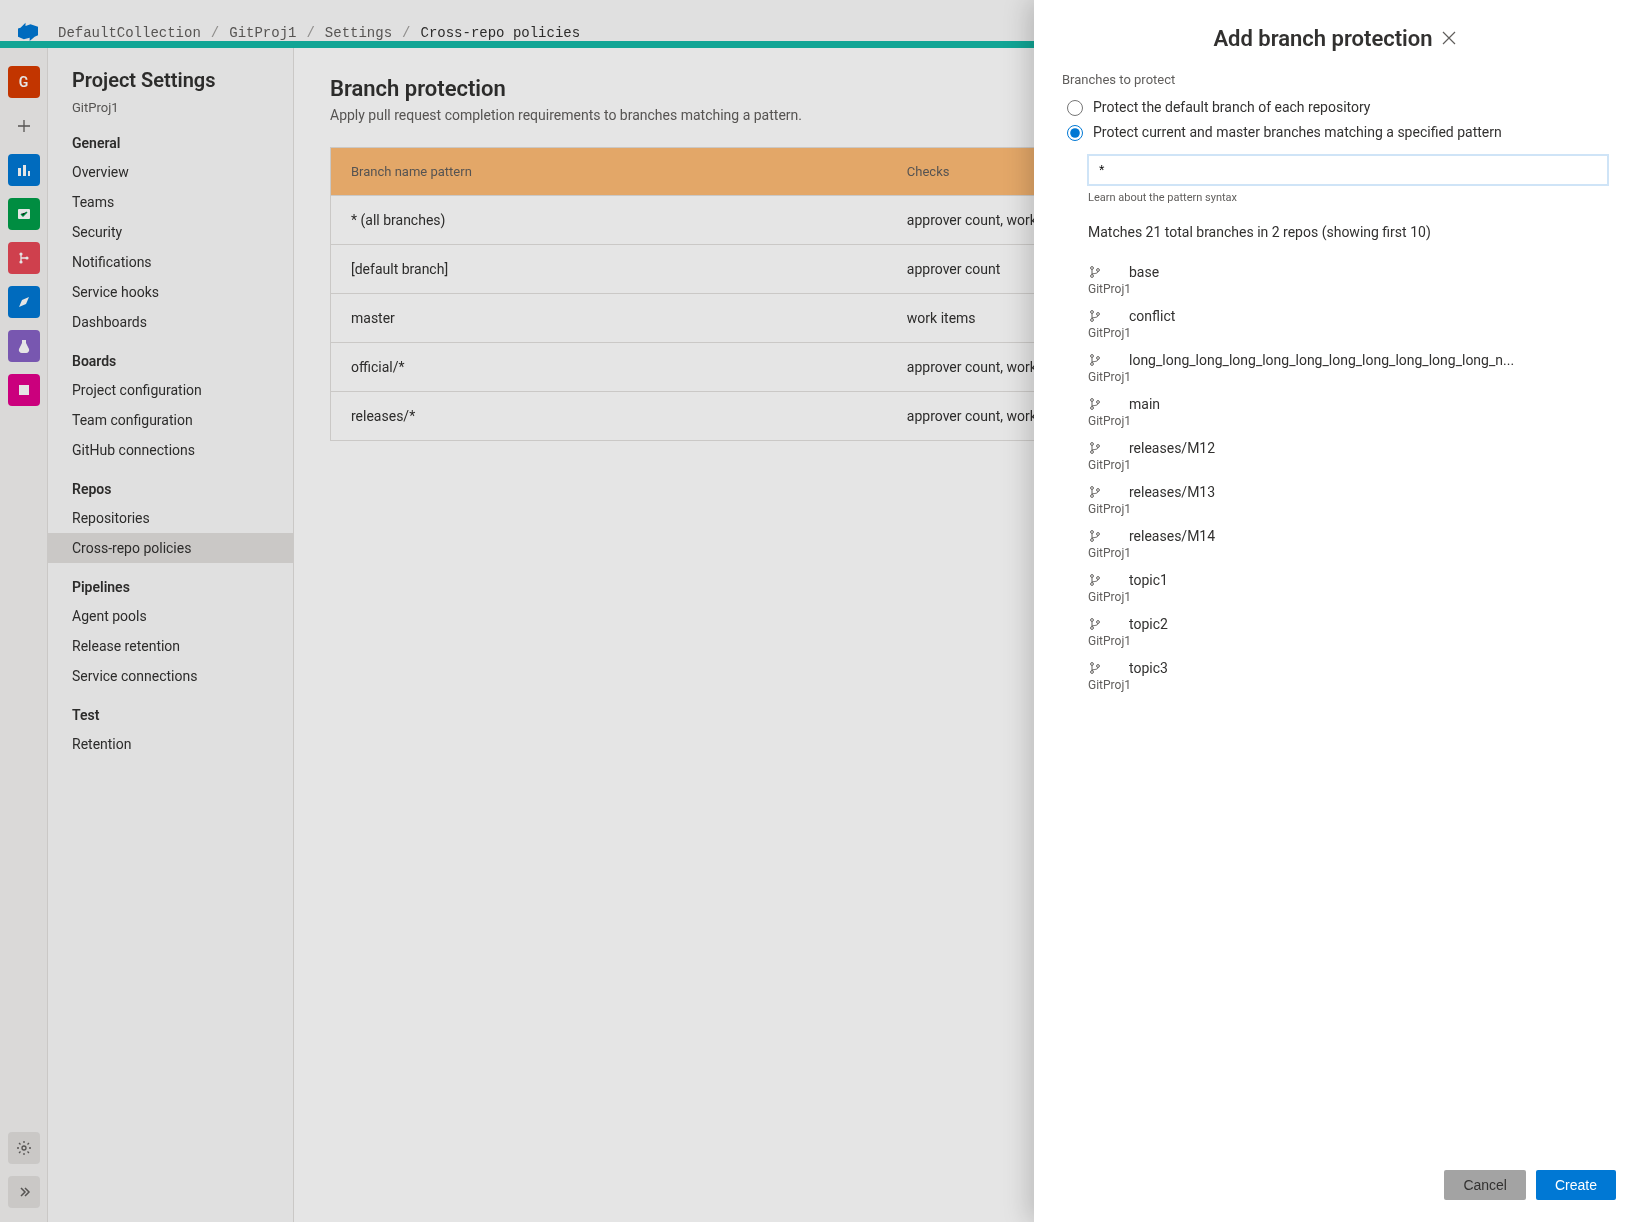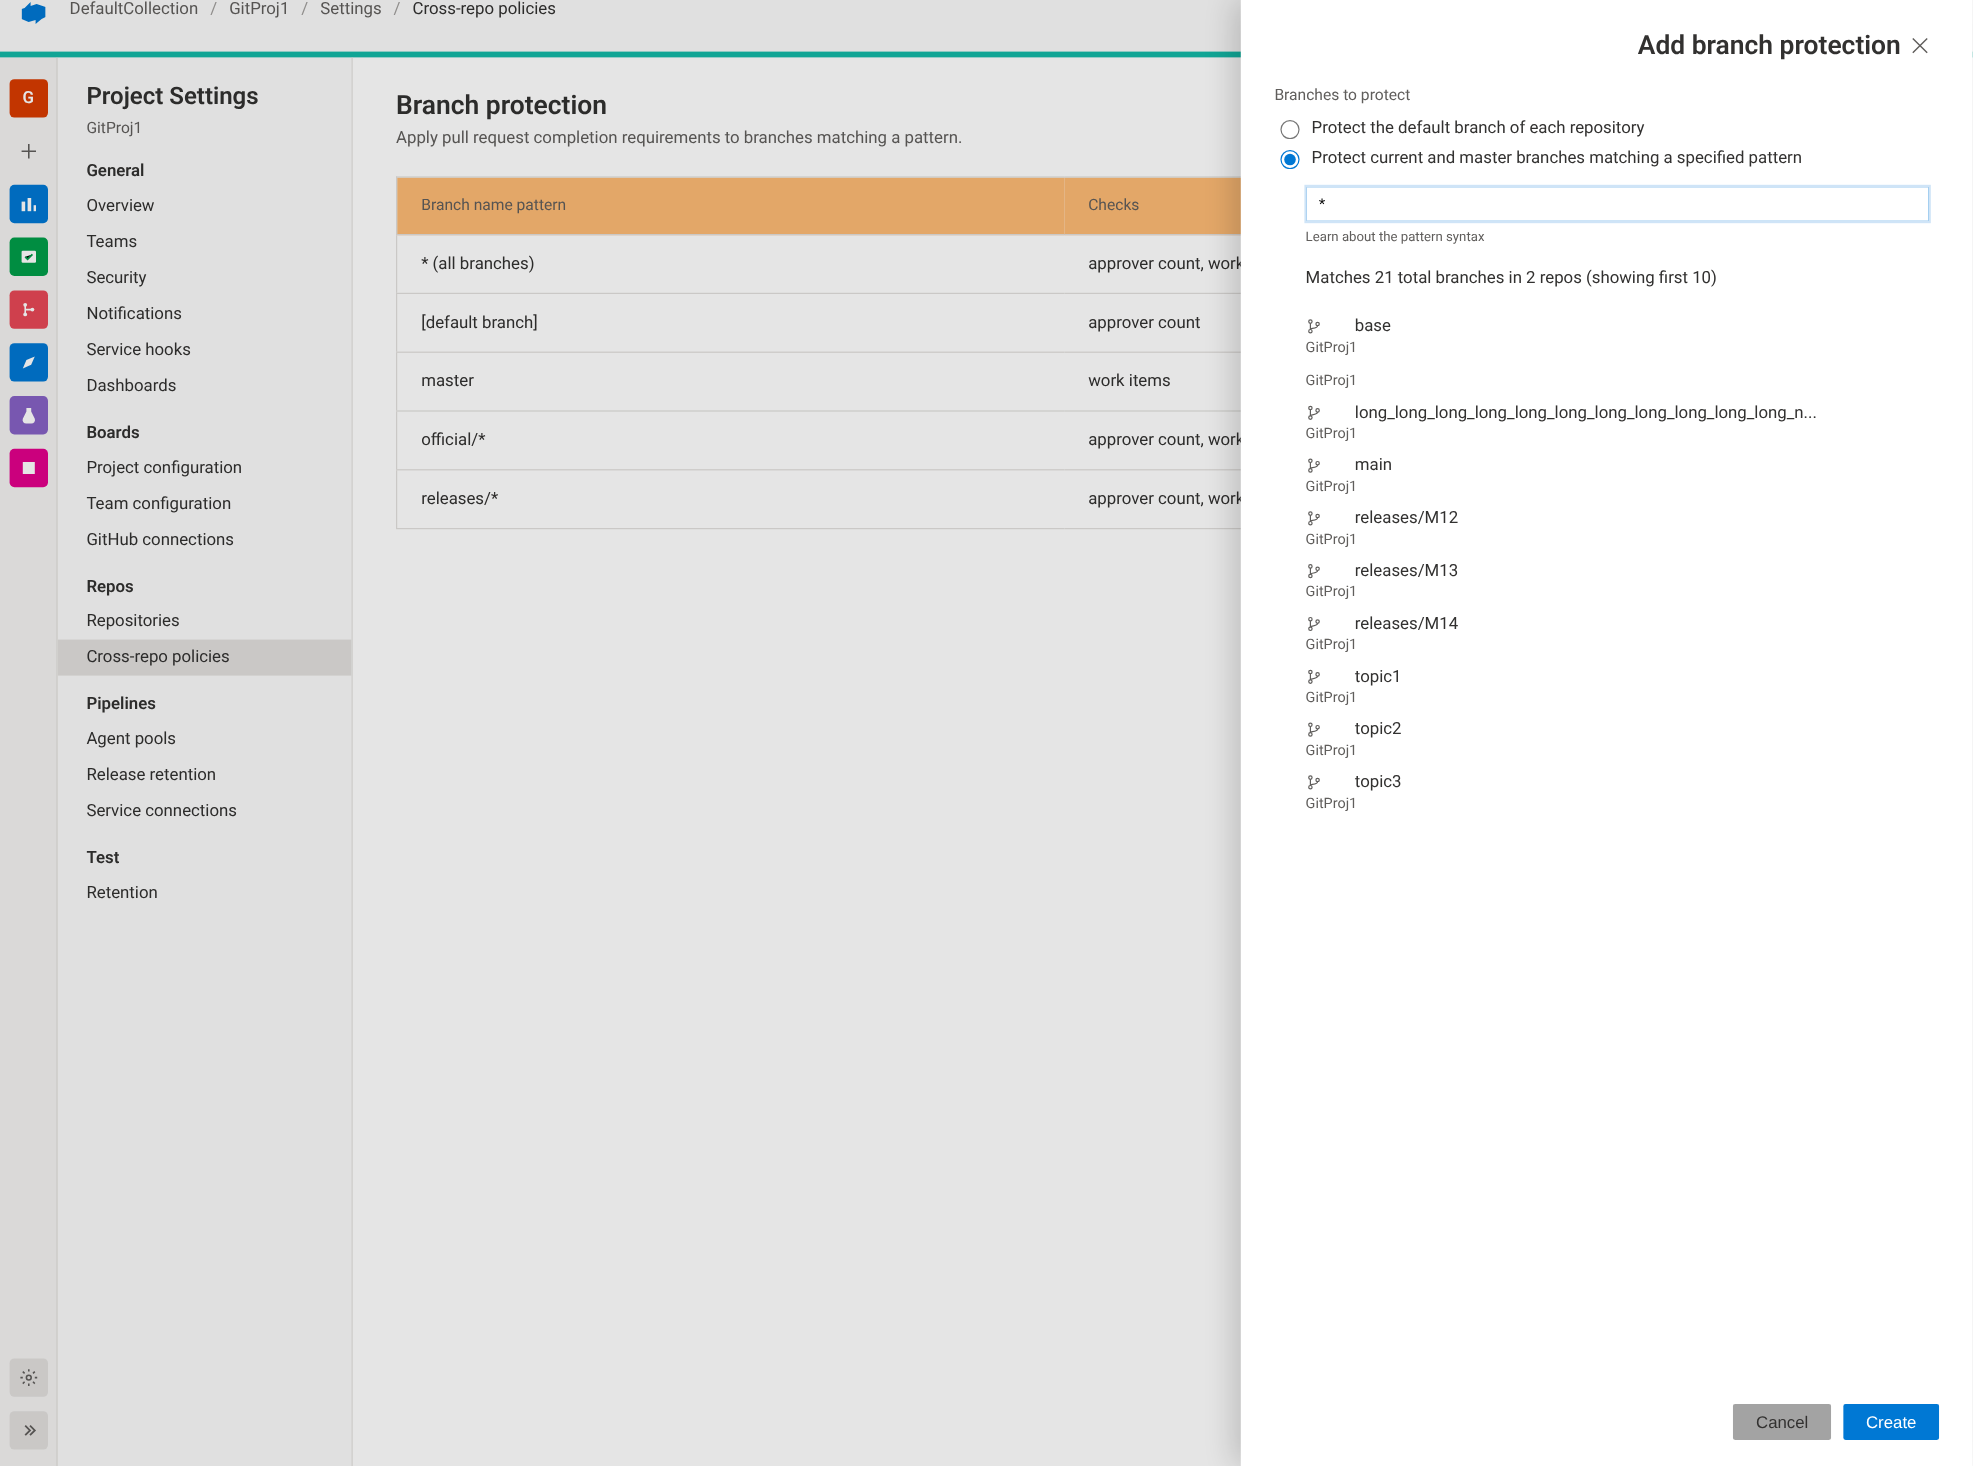--- a/index.html
+++ b/index.html
@@ -1,20 +1,20 @@
 <!DOCTYPE html>
 <html><head>
 <meta charset="utf-8">
 <style>
   * { box-sizing: border-box; }
   html, body { margin:0; padding:0; height:100%; font-family: "Segoe UI", -apple-system, BlinkMacSystemFont, Roboto, sans-serif; font-size:14px; color:#323130; background:#fff; overflow:hidden; }
   .app { display:flex; flex-direction:column; width:1644px; height:1222px; position:relative; }
 
   
-  .topbar { height:48px; display:flex; align-items:flex-start; padding:0 8px; color:#605e5c; background:#fafafa; border-bottom:5px solid #14b8a6; }
+  .topbar { height:48px; display:flex; align-items:flex-end; padding:0 8px; color:#605e5c; background:#fafafa; border-bottom:7px solid #14b8a6;font-family:Liberation Mono, monospace; }
   .topbar .logo { width:20px; height:20px; margin:0 10px; color:#0078d4; }
   .crumb { padding:0 10px; cursor:pointer; }
   .crumb.current { color:#323130; }
   .sep { color:#a19f9d; }
 
   .body { flex:1; display:flex; min-height:0; }
 
   
   .left-rail { width:48px; background:#f3f2f1; border-right:1px solid #e1dfdd; display:flex; flex-direction:column; align-items:center; padding-top:12px; position:relative; }
   .rail-item { width:32px; height:32px; margin:6px 0; border-radius:4px; display:flex; align-items:center; justify-content:center; cursor:pointer; }
@@ -36,21 +36,21 @@
   .main .desc { color:#605e5c; margin-bottom:24px; }
   table.policies { width:100%; border-collapse:collapse; border:1px solid #e1dfdd; }
   table.policies th, table.policies td { text-align:left; padding:16px 20px; border-bottom:1px solid #e1dfdd; font-size:14px; }
   table.policies th { color:#605e5c; font-weight:400; font-size:13px; background:#fdba74; }
 
   
   .scrim { position:absolute; inset:0; background:rgba(0,0,0,0.10); }
 
   
   .panel { position:absolute; top:0; right:0; bottom:0; width:610px; background:#fff; box-shadow:-6px 0 24px rgba(0,0,0,0.18); display:flex; flex-direction:column; }
-  .panel-header { display:flex; align-items:center; justify-content:flex-end; padding:22px 28px 10px 28px; }
+  .panel-header { display:flex; align-items:center; justify-content:center; padding:22px 28px 10px 28px; }
   .panel-header h3 { font-size:22px; font-weight:600; margin:0; }
   .close-btn { width:32px; height:32px; display:flex; align-items:center; justify-content:center; cursor:pointer; color:#605e5c; border:none; background:none; }
   .panel-body { flex:1; overflow:auto; padding:0 28px 16px 28px; }
   .field-label { font-size:13px; color:#605e5c; margin:8px 0 10px 0; }
   .radio-row { display:flex; align-items:center; margin:6px 0; cursor:pointer; }
   .radio-row input { margin-right:10px; width:16px; height:16px; accent-color:#0078d4; }
   .pattern-input { width:520px; margin-left:26px; margin-top:8px; padding:6px 10px; font-size:14px; border:1px solid #0078d4; outline:2px solid #cfe4f7; outline-offset:-1px; }
   .help-link { margin-left:26px; font-size:11px; color:#605e5c; margin-top:6px; cursor:pointer; }
   .matches-summary { margin:20px 0 14px 26px; font-size:14px; }
   .branch-list { margin-left:26px; }
@@ -247,20 +247,29 @@
                 <circle cx="4" cy="3" r="1.4" fill="none" stroke="#605e5c" stroke-width="1"></circle>
                 <circle cx="4" cy="11" r="1.4" fill="none" stroke="#605e5c" stroke-width="1"></circle>
                 <circle cx="10" cy="5" r="1.4" fill="none" stroke="#605e5c" stroke-width="1"></circle>
                 <path fill="none" stroke="#605e5c" stroke-width="1" d="M4 4.4v5.2M10 6.4c0 2-3 2-6 2.6"></path>
               </svg>
               <span class="nm">base</span>
             </div>
             <div class="branch-repo">GitProj1</div>
           </div>
           <div class="branch-item">
+            <div class="branch-name">
+              <svg class="bicon" width="14" height="14" viewBox="0 0 14 14">
+                <circle cx="4" cy="3" r="1.4" fill="none" stroke="#605e5c" stroke-width="1"></circle>
+                <circle cx="4" cy="11" r="1.4" fill="none" stroke="#605e5c" stroke-width="1"></circle>
+                <circle cx="10" cy="5" r="1.4" fill="none" stroke="#605e5c" stroke-width="1"></circle>
+                <path fill="none" stroke="#605e5c" stroke-width="1" d="M4 4.4v5.2M10 6.4c0 2-3 2-6 2.6"></path>
+              </svg>
+              <span class="nm">conflict</span>
+            </div>
             <div class="branch-repo">GitProj1</div>
           </div>
           <div class="branch-item">
             <div class="branch-name">
               <svg class="bicon" width="14" height="14" viewBox="0 0 14 14">
                 <circle cx="4" cy="3" r="1.4" fill="none" stroke="#605e5c" stroke-width="1"></circle>
                 <circle cx="4" cy="11" r="1.4" fill="none" stroke="#605e5c" stroke-width="1"></circle>
                 <circle cx="10" cy="5" r="1.4" fill="none" stroke="#605e5c" stroke-width="1"></circle>
                 <path fill="none" stroke="#605e5c" stroke-width="1" d="M4 4.4v5.2M10 6.4c0 2-3 2-6 2.6"></path>
               </svg>

